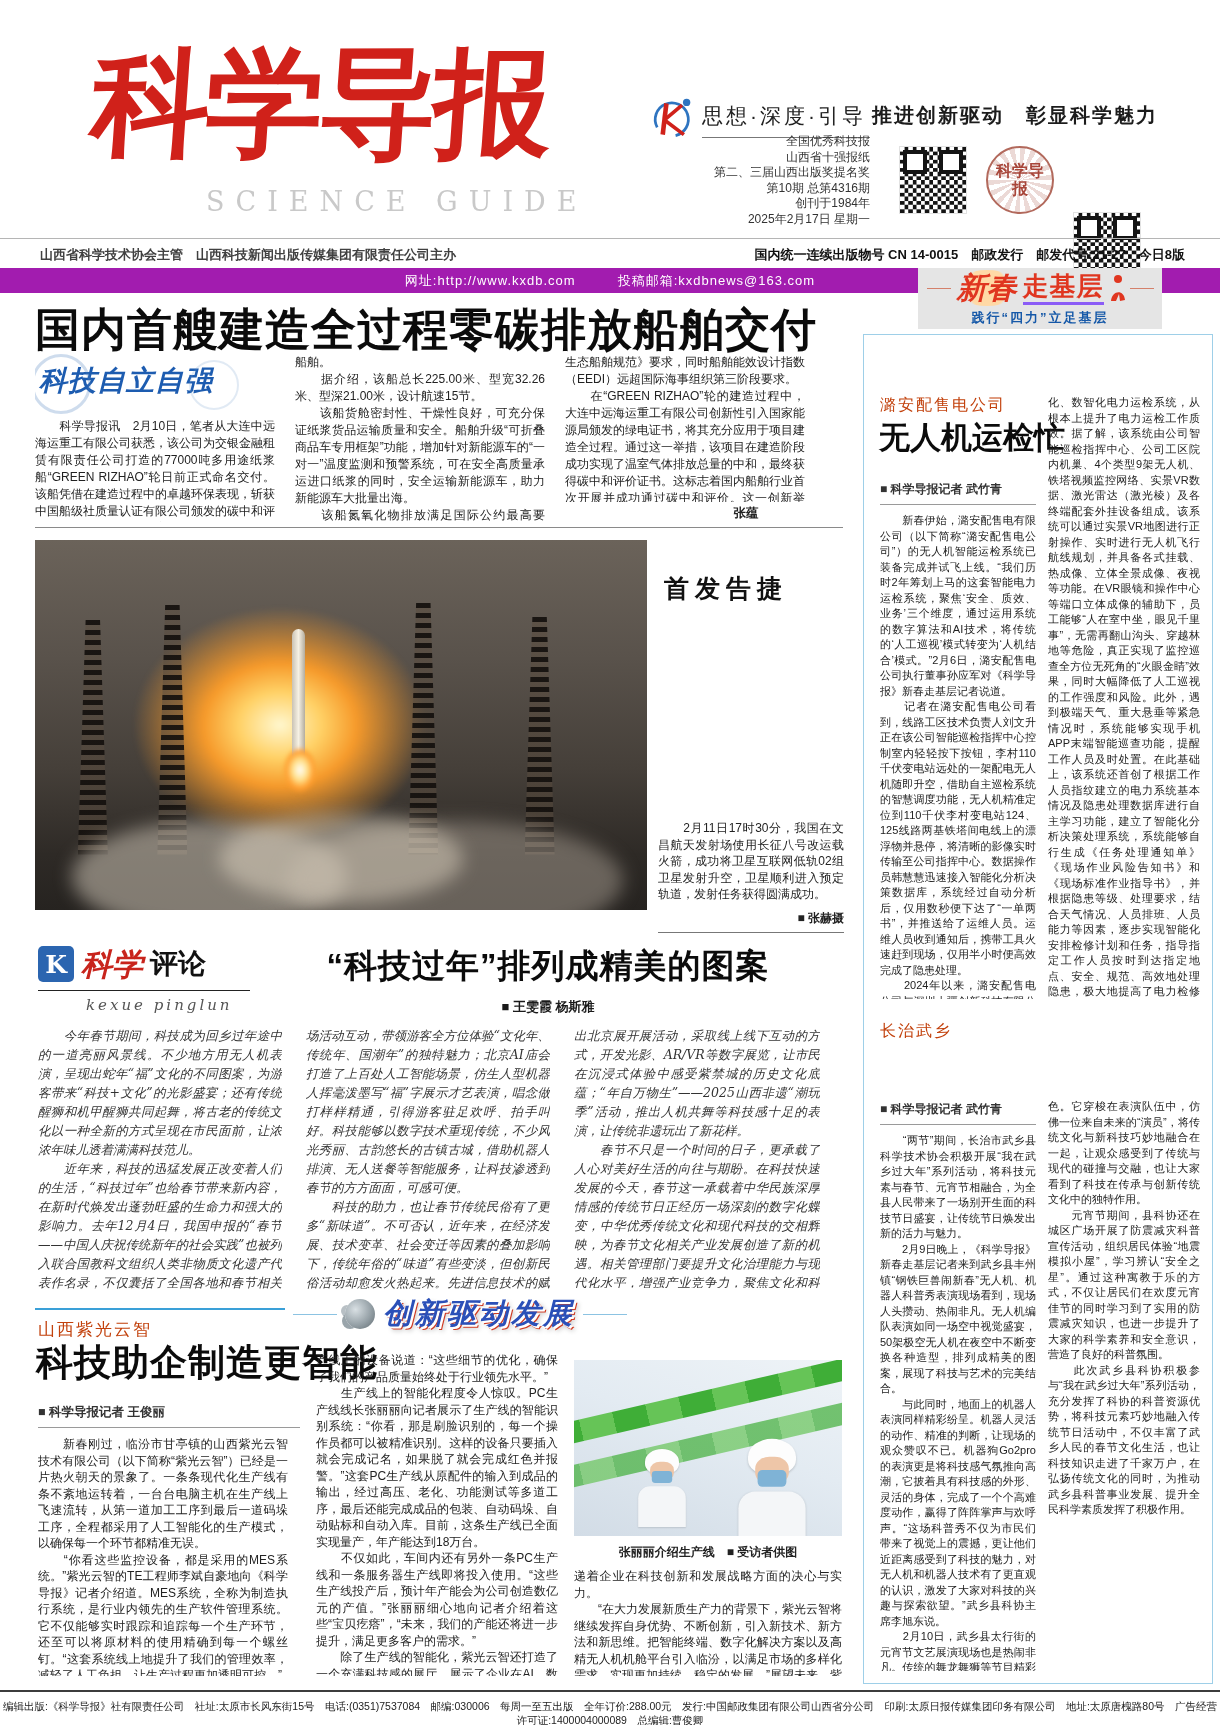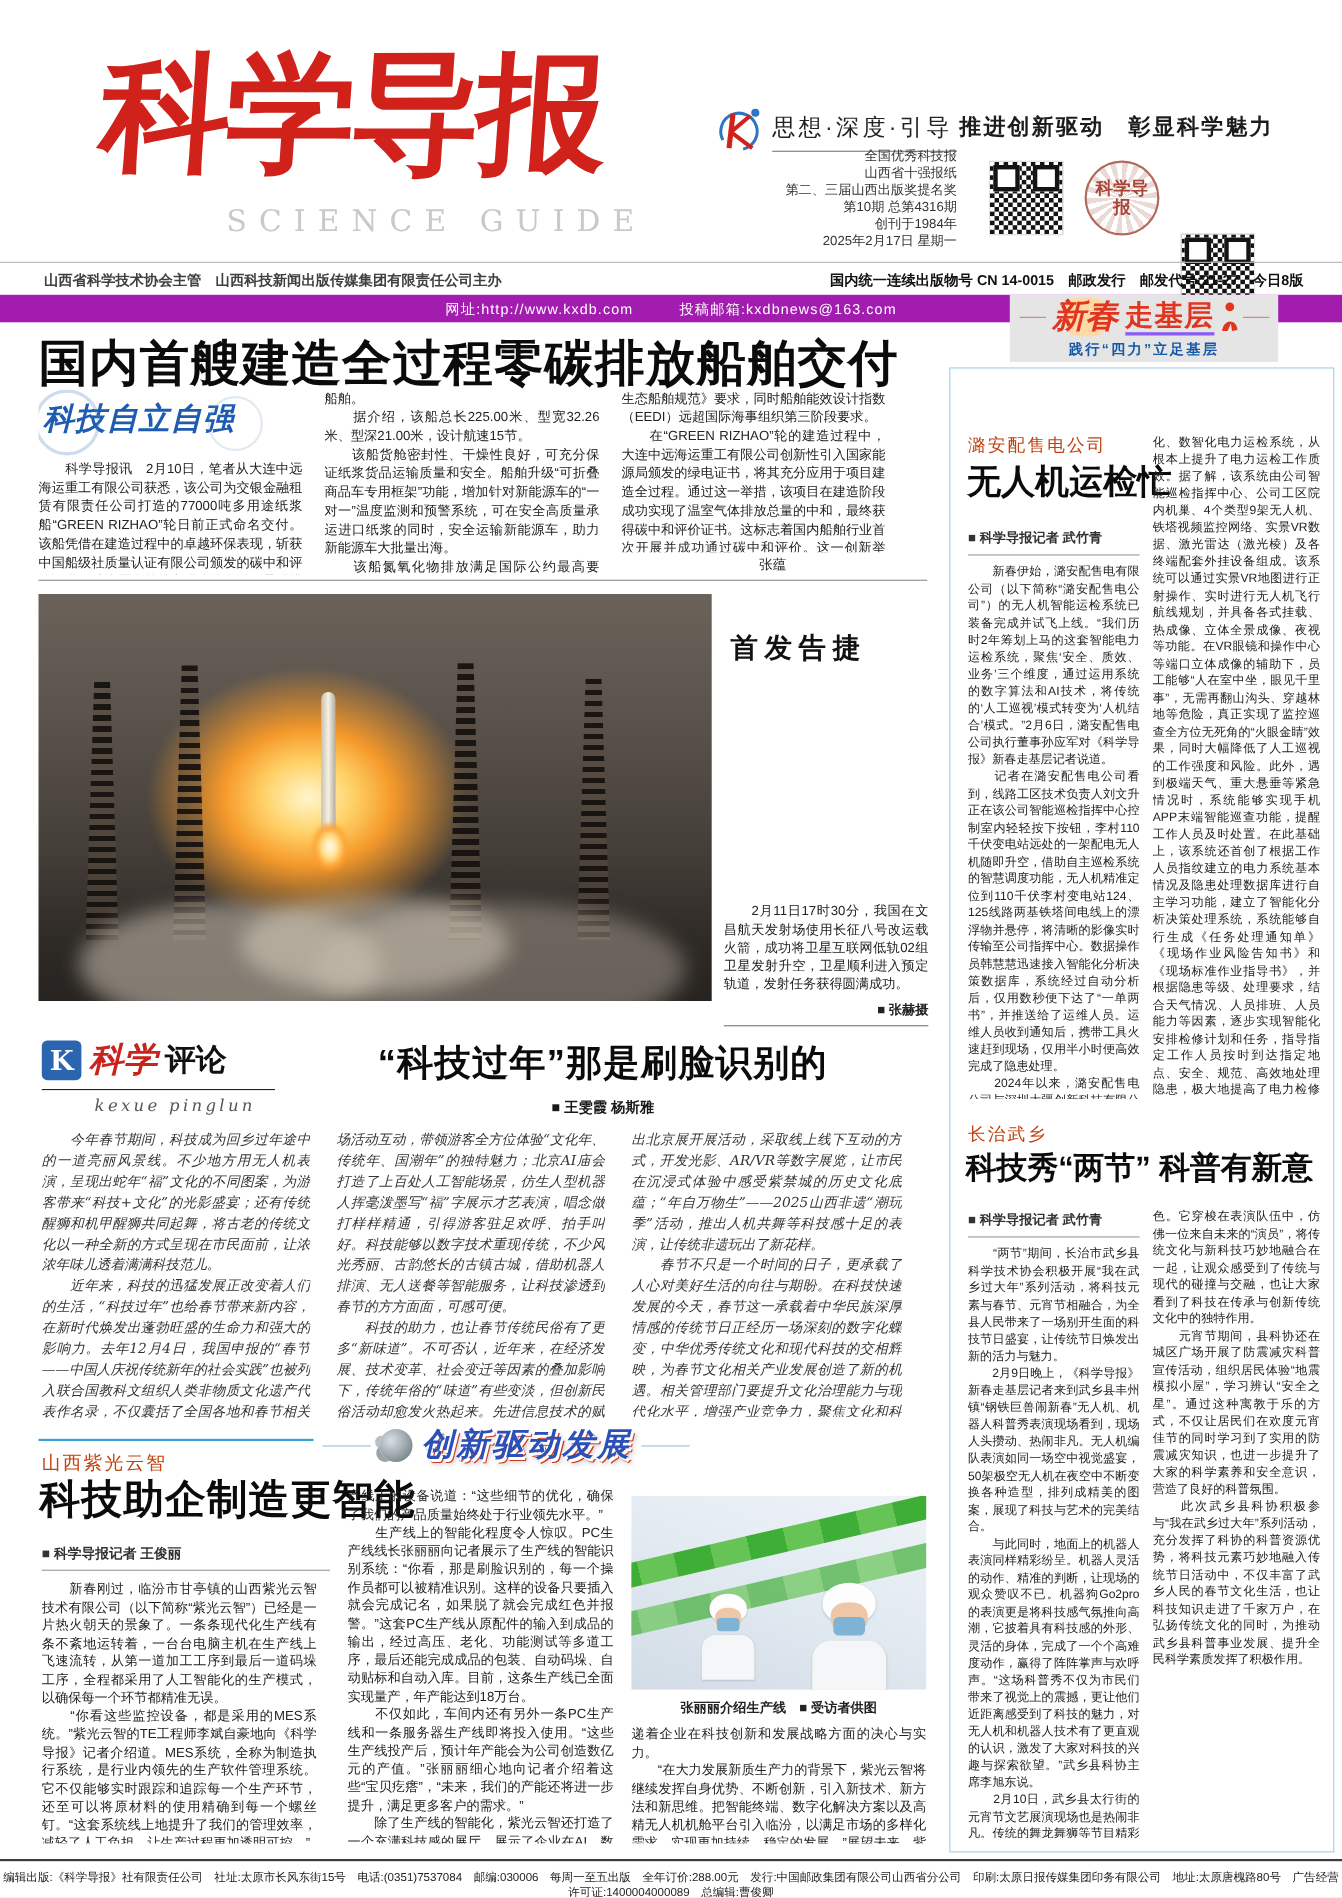--- a/index.html
+++ b/index.html
@@ -27,21 +27,21 @@
   font-family:"DejaVu Serif",serif;font-weight:bold;font-size:16px;line-height:18px;text-align:center;
   display:flex;align-items:center;justify-content:center;padding:8px;background:
   repeating-conic-gradient(rgba(178,105,92,.25) 0 10deg,rgba(255,255,255,0) 10deg 20deg)}
 .rule{background:#b5b5b5}
 .bluebar{background:#a21caf;color:#fff;font-size:13px;display:flex;align-items:center;justify-content:center;letter-spacing:1px}
 
 .lead-badge{position:relative;height:54px;margin:2px 0 8px 4px;font-size:28px;font-weight:900;font-style:italic;
   color:#1d5cb0;letter-spacing:1px;line-height:50px}
 .lead-badge::before{content:"";position:absolute;left:-8px;top:-2px;width:54px;height:54px;border:3px solid rgba(80,130,190,.28);border-radius:50%}
 .lead-badge::after{content:"";position:absolute;left:150px;top:4px;width:46px;height:46px;border:2px solid rgba(120,160,205,.22);border-radius:50%}
-.author{font-size:12.5px;font-weight:normal;color:#222;text-align:left}
+.author{font-size:12.5px;font-weight:bold;color:#222;text-align:center}
 
 .photo-rocket{background:linear-gradient(180deg,#6b635a 0%,#59524b 32%,#453f39 62%,#2e2a26 85%,#262320 100%);overflow:hidden}
 .glow{position:absolute;left:16%;top:18%;width:48%;height:64%;
   background:radial-gradient(closest-side,#fff7cf,#ffd166 28%,#f69a2b 52%,rgba(120,80,40,0) 100%);filter:blur(2px)}
 .tower{position:absolute;bottom:15%;width:30px;background:repeating-linear-gradient(180deg,rgba(22,18,15,.95) 0 5px,rgba(90,76,62,.5) 5px 10px);
   clip-path:polygon(26% 0,74% 0,100% 100%,0 100%)}
 .rocket-body{position:absolute;width:13px;height:128px;border-radius:7px 7px 2px 2px;
   background:linear-gradient(90deg,#c9c2b4,#f6f1e4 50%,#b3ac9e)}
 .flame{position:absolute;width:34px;height:46px;border-radius:50%;
   background:radial-gradient(closest-side,#ffffff,#ffe089 45%,#ff9c2e 80%,rgba(255,156,46,0));filter:blur(2px)}
@@ -155,21 +155,21 @@
   <div class="abs" style="left:658px;top:932px;width:186px;height:1px;background:#777"></div>
 
   <div class="abs" style="left:38px;top:946px">
     <div style="display:flex;align-items:flex-start;gap:7px;border-bottom:1.5px solid #222;padding-bottom:8px;width:212px">
       <div class="ksq">K</div>
       <span class="sec-cn">科学</span>
       <span class="sec-pl">评论</span>
     </div>
     <div class="sec-py">kexue pinglun</div>
   </div>
-  <div class="abs hl" style="left:255px;top:944px;width:586px;font-size:33px;text-align:center">“科技过年”那是刷脸识别的</div>
+  <div class="abs hl" style="left:255px;top:944px;width:586px;font-size:33px;text-align:center">“科技过年”排列成精美的图案</div>
   <div class="abs" style="left:255px;top:998px;width:586px;text-align:center;font-size:13px;font-weight:bold">■ 王雯霞 杨斯雅</div>
   <div class="abs jtext kai comm-col" style="left:38px;top:1026px;width:244px;height:266px">　　今年春节期间，科技成为回乡过年途中的一道亮丽风景线。不少地方用无人机表演，呈现出蛇年“福”文化的不同图案，为游客带来“科技+文化”的光影盛宴；还有传统醒狮和机甲醒狮共同起舞，将古老的传统文化以一种全新的方式呈现在市民面前，让浓浓年味儿透着满满科技范儿。
 　　近年来，科技的迅猛发展正改变着人们的生活，“科技过年”也给春节带来新内容，在新时代焕发出蓬勃旺盛的生命力和强大的影响力。去年12月4日，我国申报的“春节——中国人庆祝传统新年的社会实践”也被列入联合国教科文组织人类非物质文化遗产代表作名录，不仅囊括了全国各地和春节相关的所有过年习俗，也彰显了中华文化的深厚底蕴与独特魅力。未来，要更好传承弘扬春节文化、丰富人民群众精神文化生活，更要继续推动科技赋能与人文传承的“双向奔赴”，创新文旅融合模式、表达和传播方式，推动文旅产业高质量发展，为人们带来全新的春节体验。
 　　当前，全国各地纷纷创新形式，充分运用人工智能、VR/AR/XR等技术，提升人们春节文旅的体验感。例如，河南洛阳的隋唐洛阳城景区通过沉浸式场景设置和现</div>
   <div class="abs jtext kai comm-col" style="left:306px;top:1026px;width:244px;height:266px">场活动互动，带领游客全方位体验“文化年、传统年、国潮年”的独特魅力；北京AI庙会打造了上百处人工智能场景，仿生人型机器人挥毫泼墨写“福”字展示才艺表演，唱念做打样样精通，引得游客驻足欢呼、拍手叫好。科技能够以数字技术重现传统，不少风光秀丽、古韵悠长的古镇古城，借助机器人排演、无人送餐等智能服务，让科技渗透到春节的方方面面，可感可便。
 　　科技的助力，也让春节传统民俗有了更多“新味道”。不可否认，近年来，在经济发展、技术变革、社会变迁等因素的叠加影响下，传统年俗的“味道”有些变淡，但创新民俗活动却愈发火热起来。先进信息技术的赋能有效激活了文旅新业态，让回乡过年更有趣味。例如，不少平台策划了“AI变身”祝福活动，用户只需要上传自己的照片，即可生成一个年画娃娃开口说话的拜年视频，还可一键分享至社交媒体，表达新春祝福；在故宫博物院建院100周年之际，“紫禁城里过大年”项目首次走</div>
   <div class="abs jtext kai comm-col" style="left:574px;top:1026px;width:246px;height:262px">出北京展开展活动，采取线上线下互动的方式，开发光影、AR/VR等数字展览，让市民在沉浸式体验中感受紫禁城的历史文化底蕴；“年自万物生”——2025山西非遗“潮玩季”活动，推出人机共舞等科技感十足的表演，让传统非遗玩出了新花样。
 　　春节不只是一个时间的日子，更承载了人心对美好生活的向往与期盼。在科技快速发展的今天，春节这一承载着中华民族深厚情感的传统节日正经历一场深刻的数字化蝶变，中华优秀传统文化和现代科技的交相辉映，为春节文化相关产业发展创造了新的机遇。相关管理部门要提升文化治理能力与现代化水平，增强产业竞争力，聚焦文化和科技融合的有效机制，推动文化事业发展共享科技红利，以高质量文化供给推动文化消费提质升级，用新兴技术孵化文旅融合创意新产品、新业态，构建文化数字化治理体系，培育文旅消费新增长点，为文旅深度融合高质量发展提供示范引领。</div>
 
   <div class="abs innov" style="left:278px;top:1294px;width:364px">
@@ -228,21 +228,20 @@
   <div class="abs rbox" style="left:863px;top:334px;width:350px;height:1350px">
     <div class="abs kicker" style="left:16px;top:60px;font-size:16px">潞安配售电公司</div>
     <div class="abs r-hl" style="left:15px;top:82px;font-size:31px">无人机运检忙</div>
     <div class="abs byline" style="left:16px;top:146px;width:156px;font-size:12px">■ 科学导报记者 武竹青</div>
     <div class="abs rtext" style="left:16px;top:178px;width:156px;height:486px">　　新春伊始，潞安配售电有限公司（以下简称“潞安配售电公司”）的无人机智能运检系统已装备完成并试飞上线。“我们历时2年筹划上马的这套智能电力运检系统，聚焦‘安全、质效、业务’三个维度，通过运用系统的数字算法和AI技术，将传统的‘人工巡视’模式转变为‘人机结合’模式。”2月6日，潞安配售电公司执行董事孙应军对《科学导报》新春走基层记者说道。
 　　记者在潞安配售电公司看到，线路工区技术负责人刘文升正在该公司智能巡检指挥中心控制室内轻轻按下按钮，李村110千伏变电站远处的一架配电无人机随即升空，借助自主巡检系统的智慧调度功能，无人机精准定位到110千伏李村变电站124、125线路两基铁塔间电线上的漂浮物并悬停，将清晰的影像实时传输至公司指挥中心。数据操作员韩慧慧迅速接入智能化分析决策数据库，系统经过自动分析后，仅用数秒便下达了“一单两书”，并推送给了运维人员。运维人员收到通知后，携带工具火速赶到现场，仅用半小时便高效完成了隐患处理。
 　　2024年以来，潞安配售电公司与深圳大疆创新科技有限公司“强强联手”、积极创新，历经近1年的合作开发，成功打造出一套适合潞安化工集团公司电网和企业应用的、具备业内多项“首创”模块功能的立体</div>
     <div class="abs rtext" style="left:184px;top:60px;width:152px;height:604px">化、数智化电力运检系统，从根本上提升了电力运检工作质效。据了解，该系统由公司智能巡检指挥中心、公司工区院内机巢、4个类型9架无人机、铁塔视频监控网络、实景VR数据、激光雷达（激光棱）及各终端配套外挂设备组成。该系统可以通过实景VR地图进行正射操作、实时进行无人机飞行航线规划，并具备各式挂载、热成像、立体全景成像、夜视等功能。在VR眼镜和操作中心等端口立体成像的辅助下，员工能够“人在室中坐，眼见千里事”，无需再翻山沟头、穿越林地等危险，真正实现了监控巡查全方位无死角的“火眼金睛”效果，同时大幅降低了人工巡视的工作强度和风险。此外，遇到极端天气、重大悬垂等紧急情况时，系统能够实现手机APP末端智能巡查功能，提醒工作人员及时处置。在此基础上，该系统还首创了根据工作人员指纹建立的电力系统基本情况及隐患处理数据库进行自主学习功能，建立了智能化分析决策处理系统，系统能够自行生成《任务处理通知单》《现场作业风险告知书》和《现场标准作业指导书》，并根据隐患等级、处理要求，结合天气情况、人员排班、人员能力等因素，逐步实现智能化安排检修计划和任务，指导指定工作人员按时到达指定地点、安全、规范、高效地处理隐患，极大地提高了电力检修工作效率。（下转A3版）</div>
 
     <div class="abs kicker" style="left:16px;top:686px;font-size:16px">长治武乡</div>
-    <div class="abs r-hl" style="left:14px;top:708px;font-size:28px;width:324px">科技秀“两节” 科普有新意</div>
     <div class="abs byline" style="left:16px;top:766px;width:156px;font-size:12px">■ 科学导报记者 武竹青</div>
     <div class="abs rtext" style="left:16px;top:798px;width:156px;height:538px">　　“两节”期间，长治市武乡县科学技术协会积极开展“我在武乡过大年”系列活动，将科技元素与春节、元宵节相融合，为全县人民带来了一场别开生面的科技节日盛宴，让传统节日焕发出新的活力与魅力。
 　　2月9日晚上，《科学导报》新春走基层记者来到武乡县丰州镇“钢铁巨兽闹新春”无人机、机器人科普秀表演现场看到，现场人头攒动、热闹非凡。无人机编队表演如同一场空中视觉盛宴，50架极空无人机在夜空中不断变换各种造型，排列成精美的图案，展现了科技与艺术的完美结合。
 　　与此同时，地面上的机器人表演同样精彩纷呈。机器人灵活的动作、精准的判断，让现场的观众赞叹不已。机器狗Go2pro的表演更是将科技感气氛推向高潮，它披着具有科技感的外形、灵活的身体，完成了一个个高难度动作，赢得了阵阵掌声与欢呼声。“这场科普秀不仅为市民们带来了视觉上的震撼，更让他们近距离感受到了科技的魅力，对无人机和机器人技术有了更直观的认识，激发了大家对科技的兴趣与探索欲望。”武乡县科协主席李旭东说。
 　　2月10日，武乡县太行街的元宵节文艺展演现场也是热闹非凡。传统的舞龙舞狮等节目精彩上演，展现了传统文化的独特魅力。县科协带着机器狗Go2pro惊艳亮相，更为这场文艺展演增添了一抹科技亮</div>
     <div class="abs rtext" style="left:184px;top:764px;width:152px;height:572px">色。它穿梭在表演队伍中，仿佛一位来自未来的“演员”，将传统文化与新科技巧妙地融合在一起，让观众感受到了传统与现代的碰撞与交融，也让大家看到了科技在传承与创新传统文化中的独特作用。
 　　元宵节期间，县科协还在城区广场开展了防震减灾科普宣传活动，组织居民体验“地震模拟小屋”，学习辨认“安全之星”。通过这种寓教于乐的方式，不仅让居民们在欢度元宵佳节的同时学习到了实用的防震减灾知识，也进一步提升了大家的科学素养和安全意识，营造了良好的科普氛围。
 　　此次武乡县科协积极参与“我在武乡过大年”系列活动，充分发挥了科协的科普资源优势，将科技元素巧妙地融入传统节日活动中，不仅丰富了武乡人民的春节文化生活，也让科技知识走进了千家万户，在弘扬传统文化的同时，为推动武乡县科普事业发展、提升全民科学素质发挥了积极作用。</div>
   </div>
 

